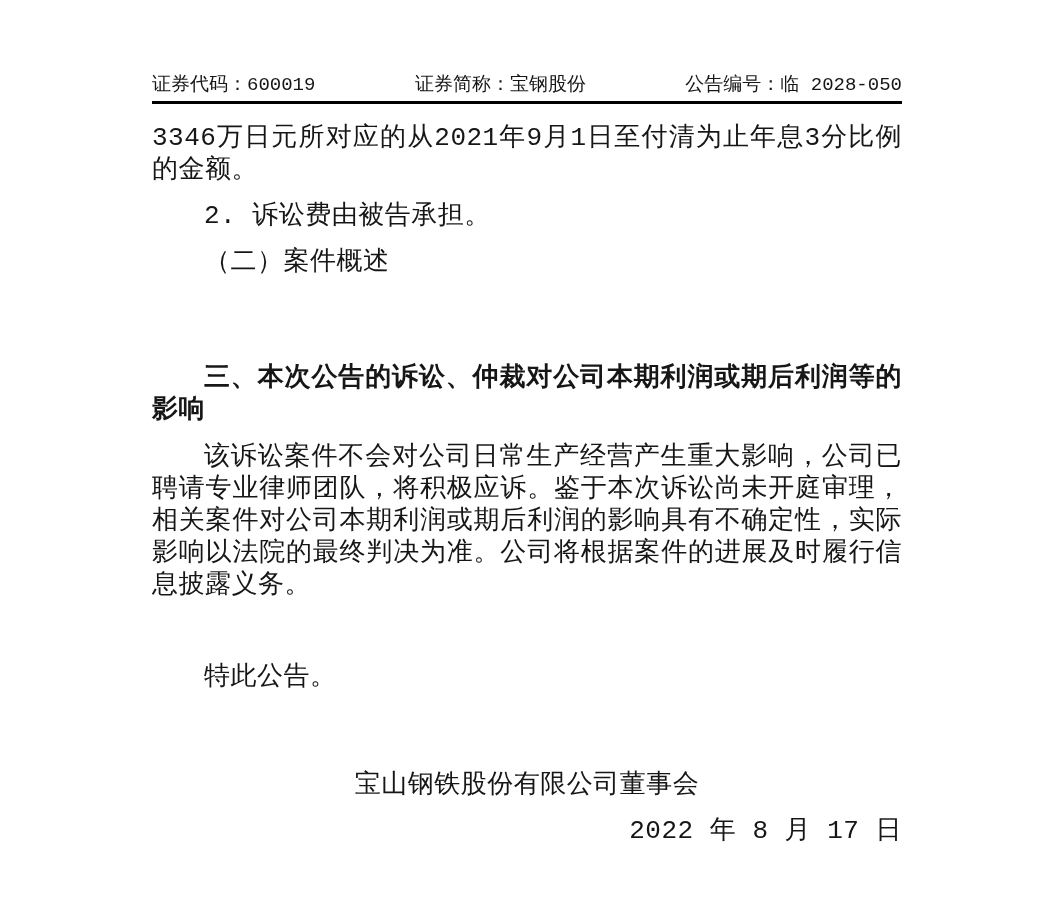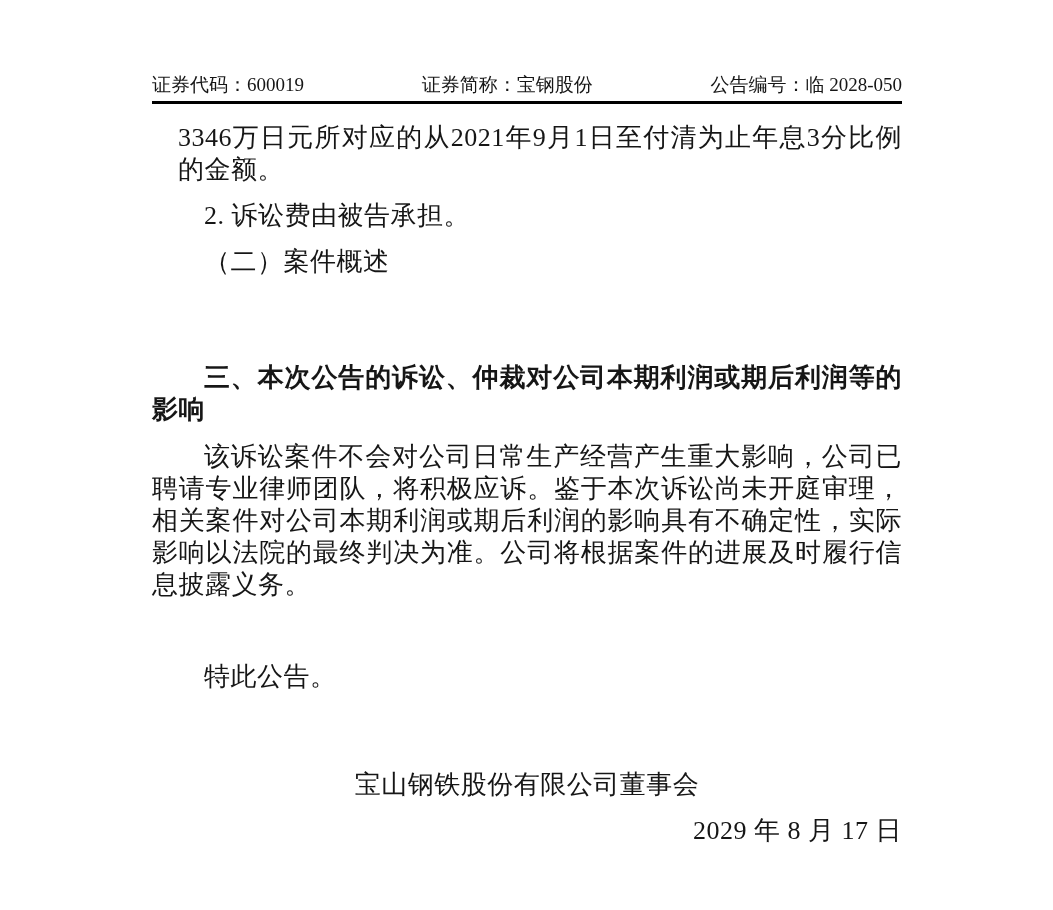--- a/index.html
+++ b/index.html
@@ -6,21 +6,21 @@
     margin: 0;
     padding: 0;
     background: #ffffff;
   }
   .page {
     position: relative;
     width: 1053px;
     height: 910px;
     background: #ffffff;
     color: #161616;
-    font-family: Liberation Serif, serif;
+    font-family: Liberation Mono, monospace;
     overflow: hidden;
   }
   .content {
     margin-left: 152px;
     width: 750px;
     padding-top: 74px;
   }
   .doc-header {
     display: flex;
     justify-content: space-between;
@@ -35,21 +35,21 @@
     border-bottom: 3px solid #000000;
   }
   .para {
     margin: 0;
     font-size: 26px;
     line-height: 32px;
     text-align: justify;
     letter-spacing: 0.5px;
   }
   .indent { text-indent: 2em; }
-  .p-first { margin-top: 18px; margin-left: 26px; }
+  .p-first { margin-top: 18px; }
   .p-item { margin-top: 14px; }
   .heading {
     margin-top: 84px;
     font-weight: 700;
   }
   .p-impact { margin-top: 15px; }
   .closing { margin-top: 60px; }
   .signature {
     margin-top: 76px;
     text-align: center;
@@ -83,16 +83,16 @@
 
 
     <p class="para indent heading">三、本次公告的诉讼、仲裁对公司本期利润或期后利润等的影响</p>
 
     <p class="para indent p-impact">该诉讼案件不会对公司日常生产经营产生重大影响，公司已聘请专业律师团队，将积极应诉。鉴于本次诉讼尚未开庭审理，相关案件对公司本期利润或期后利润的影响具有不确定性，实际影响以法院的最终判决为准。公司将根据案件的进展及时履行信息披露义务。</p>
 
     <p class="para indent closing">特此公告。</p>
 
     <p class="para signature">宝山钢铁股份有限公司董事会</p>
 
-    <p class="para sign-date">2029 年 8 月 17 日</p>
+    <p class="para sign-date">2022 年 8 月 17 日</p>
 
   </div>
 </div>
 
 </body></html>

